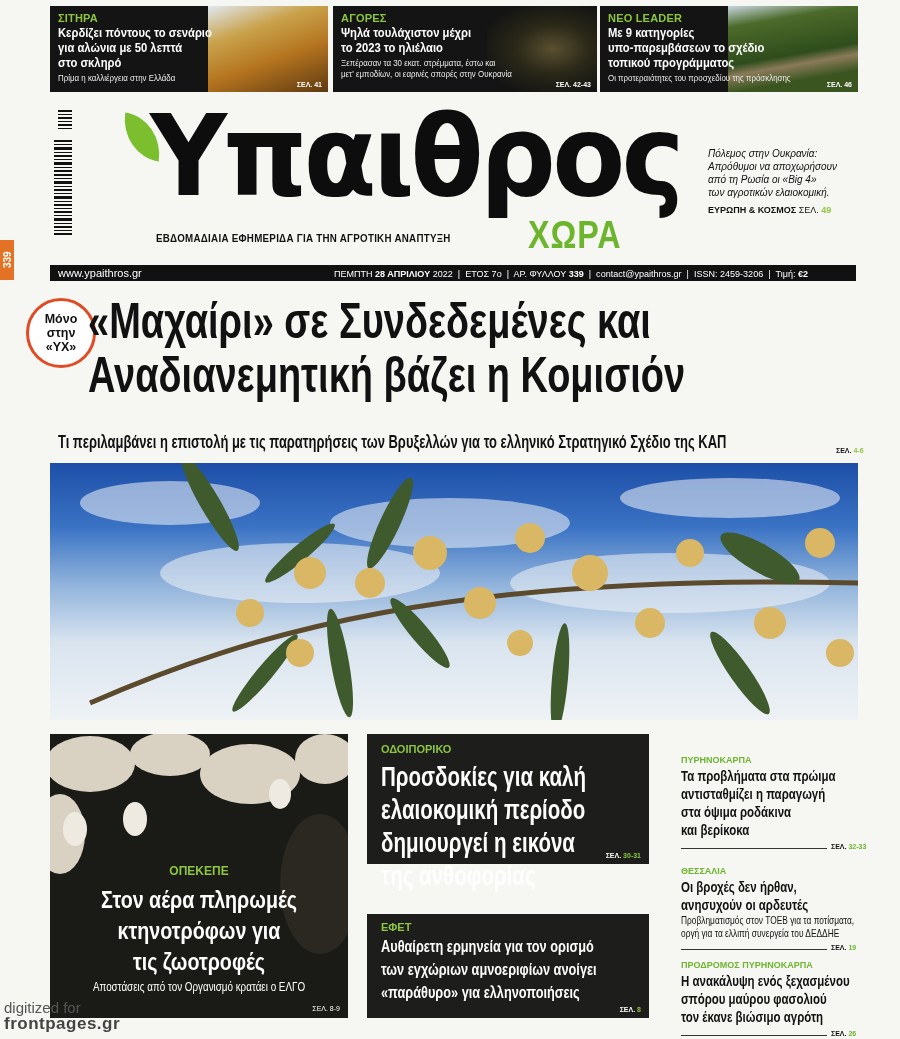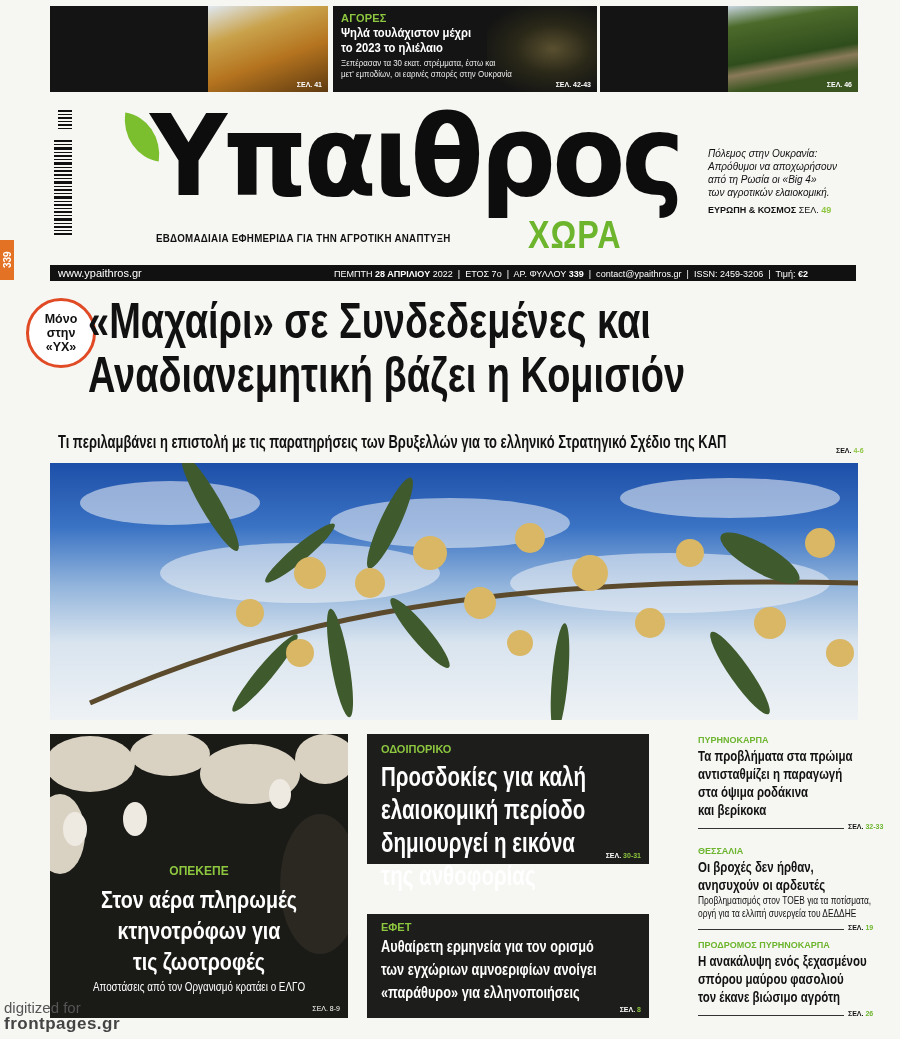--- a/index.html
+++ b/index.html
@@ -55,37 +55,46 @@
   .darkbox { position: absolute; background: #1d1d1b; color: #fff; }
   .darkbox .kicker { color: #8dc63f; font-weight: bold; font-size: 11px; }
   .darkbox .page { position: absolute; right: 8px; bottom: 5px; font-size: 7px; font-weight: bold; }
   .darkbox .page .num { color: #8dc63f; }
   .db1 { left: 367px; top: 734px; width: 282px; height: 130px; padding: 9px 14px; }
   .db1 .head { font-weight: bold; font-size: 27px; line-height: 33px; margin-top: 6px; transform: scaleX(0.76); transform-origin: left; white-space: nowrap; }
   .db2 { left: 367px; top: 914px; width: 282px; height: 104px; padding: 7px 14px; }
   .db2 .head { font-weight: bold; font-size: 17px; line-height: 23px; margin-top: 2px; transform: scaleX(0.75); transform-origin: left; white-space: nowrap; }
 
   
-  .rstory { position: absolute; left: 698px; width: 192px; }
+  .rstory { position: absolute; left: 681px; width: 192px; margin-top: 20px; }
   .rstory .kicker { color: #6cb52d; font-weight: bold; font-size: 9px; }
   .rstory .head { font-weight: bold; font-size: 15.5px; line-height: 18px; margin-top: 2px; transform: scaleX(0.74); transform-origin: left; white-space: nowrap; }
   .rstory .sub { font-size: 11px; line-height: 13px; transform: scaleX(0.76); transform-origin: left; white-space: nowrap; }
   .rstory .rule { position: relative; border-bottom: 1px solid #333; width: 146px; margin-top: 4px; height: 6px; }
   .rstory .page { position: absolute; right: 0; font-size: 7px; font-weight: bold; }
   .rstory .page .num { color: #6cb52d; }
 
   .watermark { position: absolute; left: 4px; top: 1000px; color: #555; line-height: 1; }
   .watermark .a { font-size: 15px; }
   .watermark .b { font-size: 17px; font-weight: bold; color: #444; letter-spacing: 0.5px; }
 </style>
 </head>
 <body>
 
 <div class="teaser" style="left:50px;width:278px;">
   <div class="photo" style="width:120px;background:linear-gradient(160deg,#dfe8f2 0%,#c9a24b 30%,#b5741f 60%,#5e3a10 100%);"></div>
+  <div class="txt">
+    <div class="kicker">ΣΙΤΗΡΑ</div>
+    <div class="head">
+      <div>Κερδίζει πόντους το σενάριο</div>
+      <div>για αλώνια με 50 λεπτά</div>
+      <div>στο σκληρό</div>
+    </div>
+    <div class="sub">Πρίμα η καλλιέργεια στην Ελλάδα</div>
+  </div>
   <div class="page">ΣΕΛ. 41</div>
 </div>
 
 <div class="teaser" style="left:333px;width:264px;">
   <div class="photo" style="width:110px;background:radial-gradient(ellipse at 60% 50%,#5a5030 0%,#2a2818 40%,#141414 80%);"></div>
   <div class="txt">
     <div class="kicker">ΑΓΟΡΕΣ</div>
     <div class="head">
       <div>Ψηλά τουλάχιστον μέχρι</div>
       <div>το 2023 το ηλιέλαιο</div>
@@ -93,20 +102,29 @@
     <div class="sub">
       <div>Ξεπέρασαν τα 30 εκατ. στρέμματα, έστω και</div>
       <div>μετ' εμποδίων, οι εαρινές σπορές στην Ουκρανία</div>
     </div>
   </div>
   <div class="page">ΣΕΛ. 42-43</div>
 </div>
 
 <div class="teaser" style="left:600px;width:258px;">
   <div class="photo" style="width:130px;background:linear-gradient(170deg,#c8d6e0 0%,#4c6a2a 20%,#2f4d1c 55%,#8a7a5a 65%,#3a5520 80%);"></div>
+  <div class="txt">
+    <div class="kicker">NEO LEADER</div>
+    <div class="head">
+      <div>Με 9 κατηγορίες</div>
+      <div>υπο-παρεμβάσεων το σχέδιο</div>
+      <div>τοπικού προγράμματος</div>
+    </div>
+    <div class="sub">Οι προτεραιότητες του προσχεδίου της πρόσκλησης</div>
+  </div>
   <div class="page">ΣΕΛ. 46</div>
 </div>
 
 <svg class="barcode" viewBox="0 0 34 140">
   <g fill="#111">
     <rect x="14" y="2" width="14" height="2"></rect>
       <rect x="14" y="6" width="14" height="1"></rect>
       <rect x="14" y="9" width="14" height="2"></rect>
       <rect x="14" y="13" width="14" height="1"></rect>
       <rect x="14" y="16" width="14" height="2"></rect>

